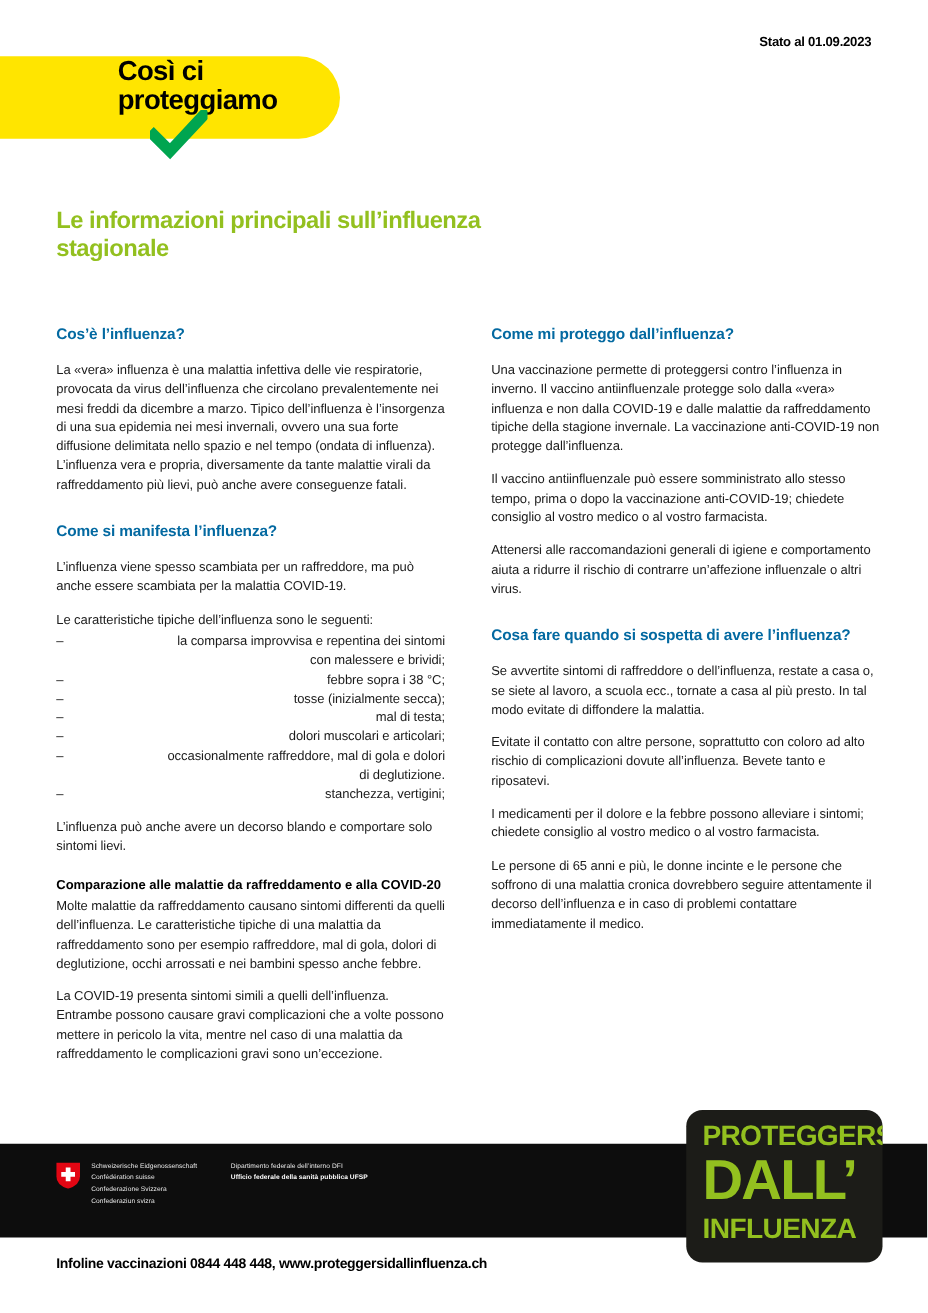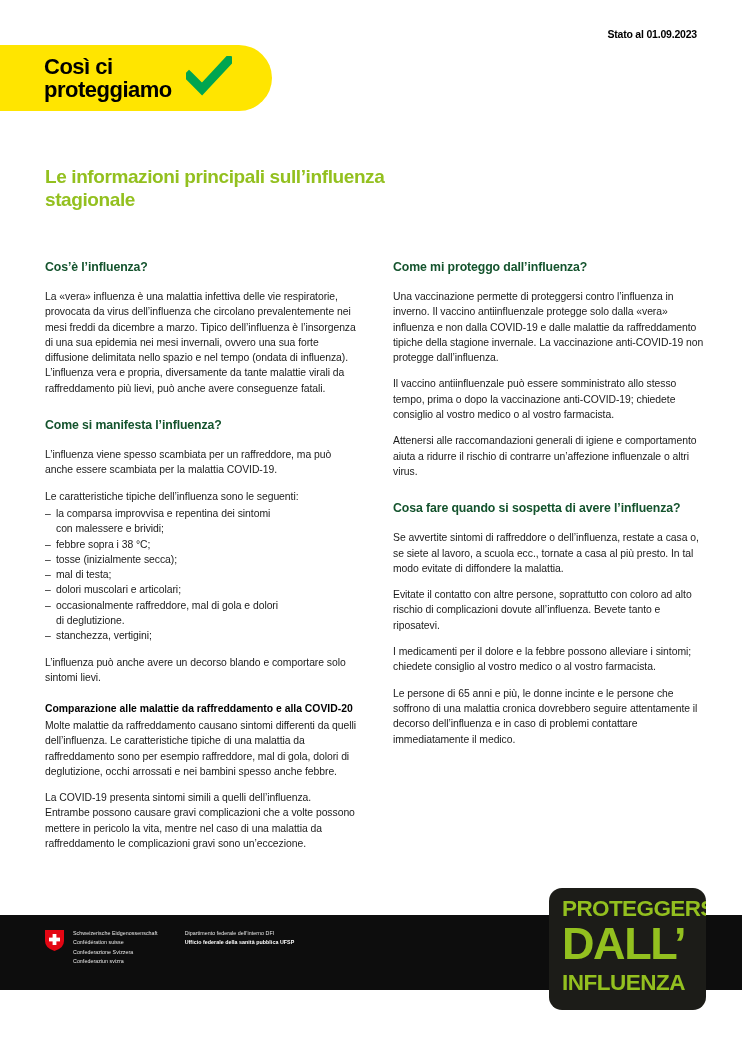--- a/index.html
+++ b/index.html
@@ -37,20 +37,21 @@
     position: absolute;
     left: 0;
     top: 45px;
     width: 272px;
     height: 66px;
     background: #ffe500;
     border-top-right-radius: 33px;
     border-bottom-right-radius: 33px;
     display: flex;
     align-items: center;
+    flex-direction: column;
   }
   .badge-text {
     margin-left: 44px;
     font-size: 22px;
     font-weight: bold;
     line-height: 1.06;
     letter-spacing: -0.5px;
     color: #000000;
     white-space: pre-line;
   }
@@ -88,21 +89,21 @@
   .col {
     width: 311px;
   }
 
   h2.sec {
     font-size: 12.3px;
     font-weight: bold;
     line-height: 1.3;
     margin: 0 0 13px 0;
     letter-spacing: -0.1px;
-    color: #14532d;
+    color: #0369a1;
   }
   .col .block + .block h2.sec {
     margin-top: 16px;
   }
   .block {
     margin-bottom: 22px;
   }
   .block:last-child {
     margin-bottom: 0;
   }
@@ -121,20 +122,21 @@
     font-size: 10.4px;
     font-weight: bold;
     line-height: 1.42;
     margin: 0 0 1px 0;
     color: #000000;
   }
   ul.symptoms {
     list-style: none;
     margin: 0 0 11px 0;
     padding: 0;
+    text-align: right;
   }
   ul.symptoms li {
     font-size: 10.4px;
     line-height: 1.47;
     padding-left: 11px;
     position: relative;
     letter-spacing: -0.05px;
     white-space: pre-line;
   }
   ul.symptoms li::before {
@@ -322,14 +324,15 @@
       <div class="bold">Ufficio federale della sanità pubblica UFSP</div>
     </div>
   </div>
 
   <div class="campaign-logo">
     <div class="l1">PROTEGGERSI</div>
     <div class="l2">DALL’</div>
     <div class="l3">INFLUENZA</div>
   </div>
 
+  <div class="infoline">Infoline vaccinazioni 0844 448 448, www.proteggersidallinfluenza.ch</div>
 
 </div>
 
 </body></html>

